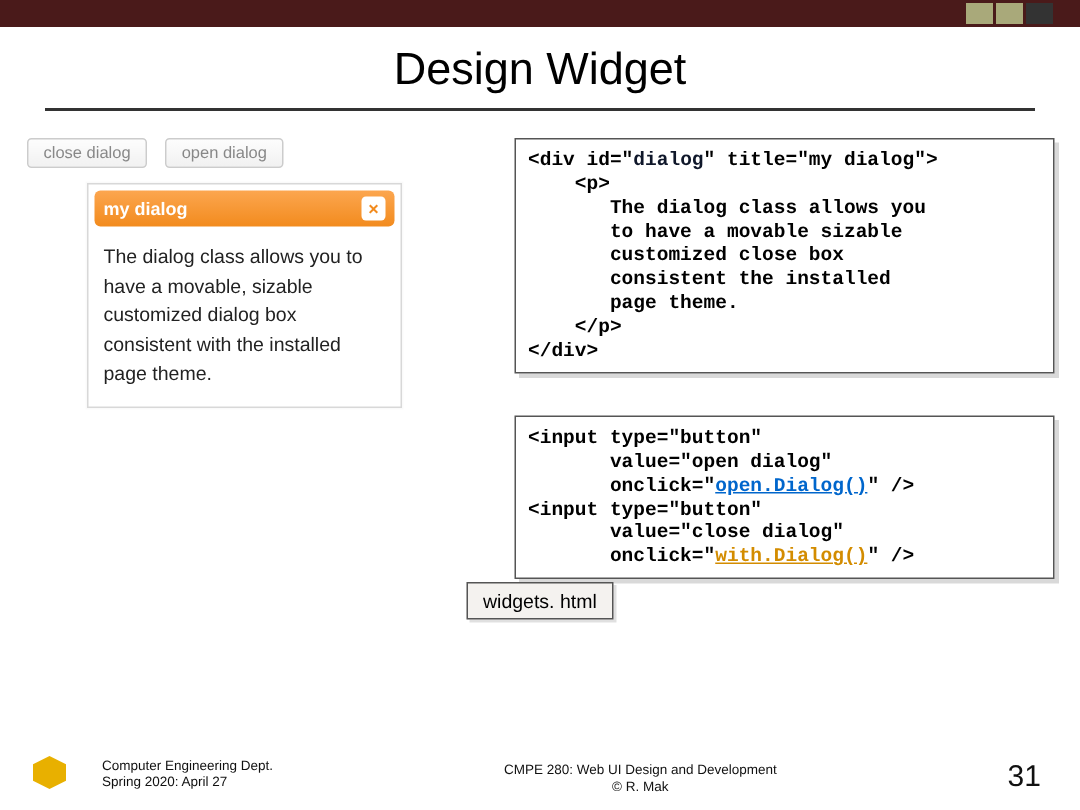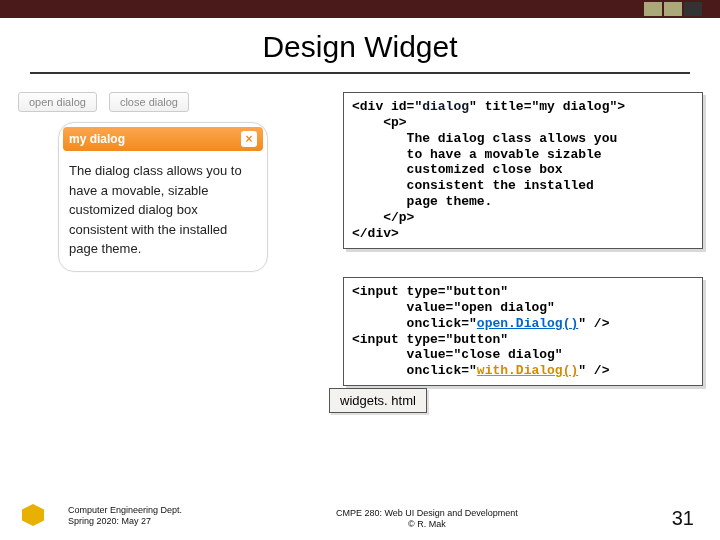--- a/index.html
+++ b/index.html
@@ -61,21 +61,21 @@
     font-size: 11px;
     color: #888;
     background: linear-gradient(#fdfdfd,#f1f1f1);
     border: 1px solid #ccc;
     border-radius: 3px;
     padding: 3px 10px;
   }
   .dialog {
     width: 210px;
     border: 1px solid #d8d8d8;
-    border-radius: 16px;
+    border-radius: 0;
     background: #fff;
     margin-left: 40px;
     box-shadow: 0 0 0 1px rgba(0,0,0,0.02);
   }
   .dialog .hd {
     background: linear-gradient(#fca64f,#f28b1e);
     border-radius: 4px;
     margin: 4px;
     padding: 4px 6px;
     display: flex;
@@ -121,21 +121,21 @@
     white-space: pre;
   }
   .codebox.top { left: 325px; top: 0;  width: 360px; }
   .codebox.bot { left: 325px; top: 185px; width: 360px; }
   .kw-id   { color: #0f172a; }
   .kw-fn1  { color: #0066cc; text-decoration: underline; }
   .kw-fn2  { color: #d38c00; text-decoration: underline; }
 
   .file-tab {
     position: absolute;
-    left: 311px;
+    left: 293px;
     top: 296px;
     background: #f4f2ef;
     border: 1px solid #555;
     box-shadow: 2px 2px 0 rgba(0,0,0,0.12);
     padding: 4px 10px;
     font-size: 13px;
     font-family: Arial;
     z-index: 5;
   }
 
@@ -191,22 +191,22 @@
 </div>
 
 <div class="title-area">
   <span class="title">Design Widget</span>
 </div>
 
 <div class="content">
 
   <div class="demo">
     <div class="btnrow">
+      <div class="btn">close dialog</div>
       <div class="btn">open dialog</div>
-      <div class="btn">close dialog</div>
     </div>
     <div class="dialog">
       <div class="hd">
         <span class="t">my dialog</span>
         <span class="x">×</span>
       </div>
       <div class="bd">The dialog class allows you to have a movable, sizable customized dialog box consistent with the installed page theme.</div>
     </div>
   </div>
 
@@ -229,21 +229,21 @@
 
   <div class="file-tab">widgets. html</div>
 
 </div>
 
 <div class="footer">
   <div class="foot-left">
     <div class="logo"></div>
     <div class="txt">
       <div>Computer Engineering Dept.</div>
-      <div>Spring 2020: May 27</div>
+      <div>Spring 2020: April 27</div>
     </div>
   </div>
   <div class="foot-center">
     <div>CMPE 280: Web UI Design and Development</div>
     <div>© R. Mak</div>
   </div>
   <div class="foot-right">31</div>
 </div>
 
 </body></html>

